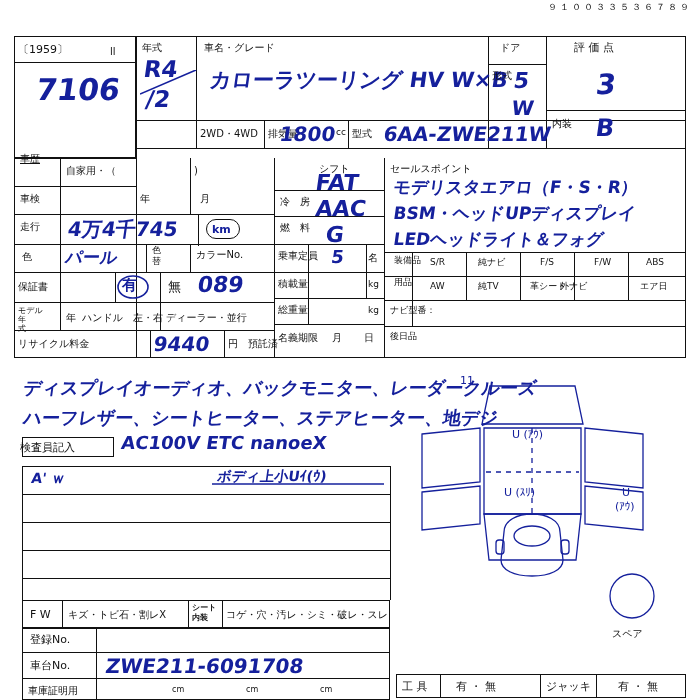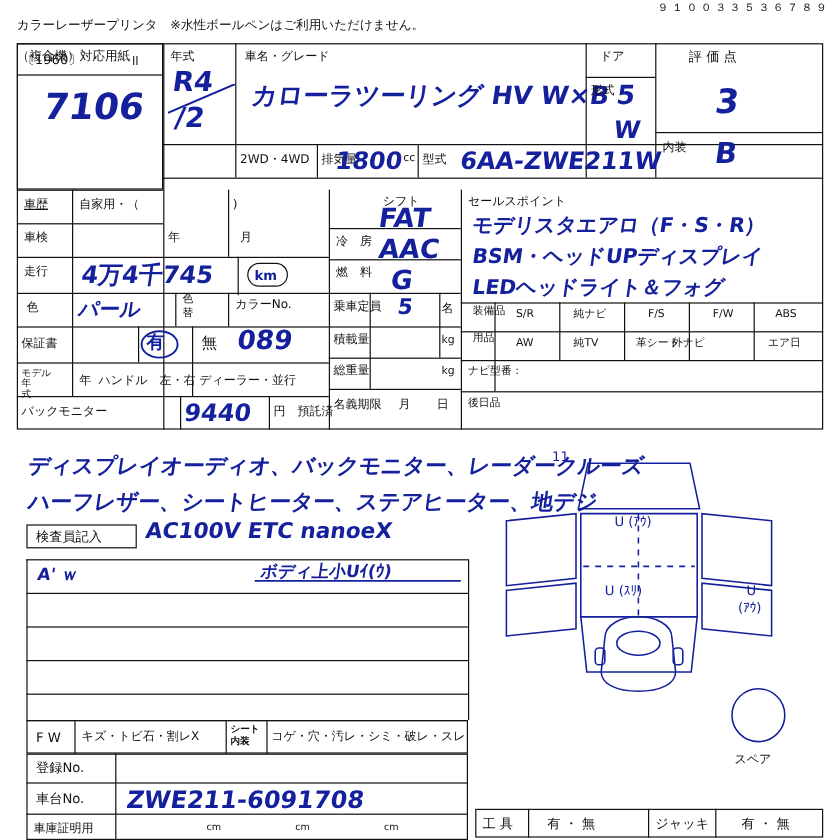--- a/index.html
+++ b/index.html
@@ -40,31 +40,27 @@
   
   .legend{position:absolute;font-size:9.5px;color:#111;}
 
   svg{display:block;}
 </style>
 </head>
 <body>
 
 <div class="sheet">
 
-  <div class="topnotice">
-    <div>カラーレーザープリンタ　※水性ボールペンはご利用いただけません。</div>
-    <div>（複合機）対応用紙</div>
-  </div>
   <div class="topright">９１００３３５３６７８９</div>
 
   <div class="bx" style="left:14px;top:36px;width:672px;height:322px;"></div>
 
   <div class="bx" style="left:14px;top:36px;width:122px;height:122px;"></div>
   <div class="h" style="left:14px;top:62px;width:122px;"></div>
-  <div class="lbl" style="left:18px;top:44px;font-size:11px;">〔1960〕</div>
+  <div class="lbl" style="left:18px;top:44px;font-size:11px;">〔1959〕</div>
   <div class="lbl" style="left:110px;top:46px;font-size:10px;">ll</div>
   <div class="hw skew" style="left:34px;top:72px;font-size:30px;">7106</div>
 
   <div class="v" style="left:136px;top:36px;height:322px;"></div>
 
   <div class="h" style="left:14px;top:158px;width:122px;"></div>
   <div class="h" style="left:14px;top:186px;width:122px;"></div>
   <div class="h" style="left:14px;top:214px;width:260px;"></div>
   <div class="h" style="left:14px;top:244px;width:260px;"></div>
   <div class="h" style="left:14px;top:272px;width:260px;"></div>
@@ -77,21 +73,21 @@
   <div class="v" style="left:146px;top:244px;height:28px;"></div>
   <div class="v" style="left:190px;top:244px;height:28px;"></div>
   <div class="v" style="left:115px;top:272px;height:30px;"></div>
   <div class="v" style="left:160px;top:272px;height:30px;"></div>
   <div class="v" style="left:60px;top:302px;height:28px;"></div>
   <div class="v" style="left:160px;top:302px;height:28px;"></div>
   <div class="v" style="left:150px;top:330px;height:28px;"></div>
   <div class="v" style="left:224px;top:330px;height:28px;"></div>
   <div class="v" style="left:274px;top:158px;height:200px;"></div>
 
-  <div class="lbl" style="left:20px;top:165px;text-decoration:underline;">車歴</div>
+  <div class="lbl" style="left:20px;top:153px;text-decoration:underline;">車歴</div>
   <div class="lbl" style="left:66px;top:165px;">自家用・（</div>
   <div class="lbl" style="left:194px;top:165px;">)</div>
   <div class="lbl" style="left:20px;top:193px;">車検</div>
   <div class="lbl" style="left:140px;top:193px;">年</div>
   <div class="lbl" style="left:200px;top:193px;">月</div>
 
   <div class="lbl" style="left:20px;top:221px;">走行</div>
   <div class="hw skew" style="left:66px;top:216px;font-size:20px;">4万4千745</div>
   <div class="bx" style="left:206px;top:219px;width:34px;height:20px;border-radius:10px;"></div>
   <div class="hw" style="left:212px;top:223px;font-size:11px;">km</div>
@@ -110,21 +106,21 @@
   </svg>
   <div class="lbl" style="left:168px;top:280px;font-size:13px;">無</div>
 
   <div class="lbl" style="left:18px;top:306px;font-size:8px;line-height:9px;white-space:pre-line;">モデル
 年
 式</div>
   <div class="lbl" style="left:66px;top:312px;">年</div>
   <div class="lbl" style="left:82px;top:312px;">ハンドル　左・右</div>
   <div class="lbl" style="left:166px;top:312px;">ディーラー・並行</div>
 
-  <div class="lbl" style="left:18px;top:338px;">バックモニター</div>
+  <div class="lbl" style="left:18px;top:338px;">リサイクル料金</div>
   <div class="hw skew" style="left:152px;top:332px;font-size:20px;">9440</div>
   <div class="lbl" style="left:228px;top:338px;">円　預託済</div>
 
   <div class="h" style="left:136px;top:120px;width:550px;"></div>
   <div class="h" style="left:136px;top:148px;width:550px;"></div>
   <div class="v" style="left:196px;top:36px;height:112px;"></div>
   <div class="v" style="left:488px;top:36px;height:112px;"></div>
   <div class="v" style="left:546px;top:36px;height:112px;"></div>
   <div class="v" style="left:264px;top:120px;height:28px;"></div>
   <div class="v" style="left:348px;top:120px;height:28px;"></div>
@@ -214,21 +210,21 @@
   <div class="lbl" style="left:560px;top:282px;font-size:9px;">外ナビ</div>
   <div class="lbl" style="left:640px;top:282px;font-size:9px;">エア日</div>
 
   <div class="lbl" style="left:390px;top:306px;font-size:9px;">ナビ型番：</div>
   <div class="lbl" style="left:390px;top:332px;font-size:9px;">後日品</div>
 
   <div class="hw skew" style="left:22px;top:376px;font-size:18px;">ディスプレイオーディオ、バックモニター、レーダークルーズ</div>
   <div class="hw skew" style="left:22px;top:406px;font-size:18px;">ハーフレザー、シートヒーター、ステアヒーター、地デジ</div>
 
   <div class="bx" style="left:22px;top:437px;width:92px;height:20px;"></div>
-  <div class="lbl" style="left:30px;top:442px;font-size:11px;">検査員記入</div>
+  <div class="lbl" style="left:20px;top:442px;font-size:11px;">検査員記入</div>
   <div class="hw skew" style="left:120px;top:432px;font-size:18px;">AC100V  ETC  nanoeX</div>
 
   <div class="h" style="left:22px;top:466px;width:368px;"></div>
   <div class="h" style="left:22px;top:494px;width:368px;"></div>
   <div class="h" style="left:22px;top:522px;width:368px;"></div>
   <div class="h" style="left:22px;top:550px;width:368px;"></div>
   <div class="h" style="left:22px;top:578px;width:368px;"></div>
   <div class="h" style="left:22px;top:600px;width:368px;"></div>
   <div class="v" style="left:22px;top:466px;height:134px;"></div>
   <div class="v" style="left:390px;top:466px;height:134px;"></div>

